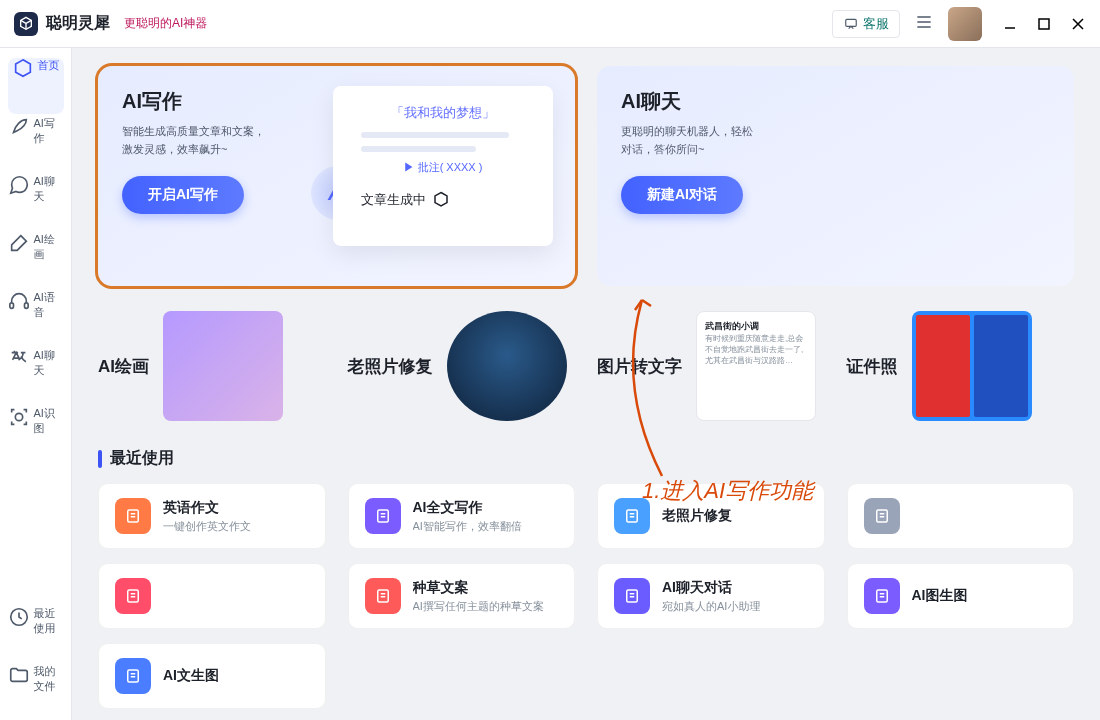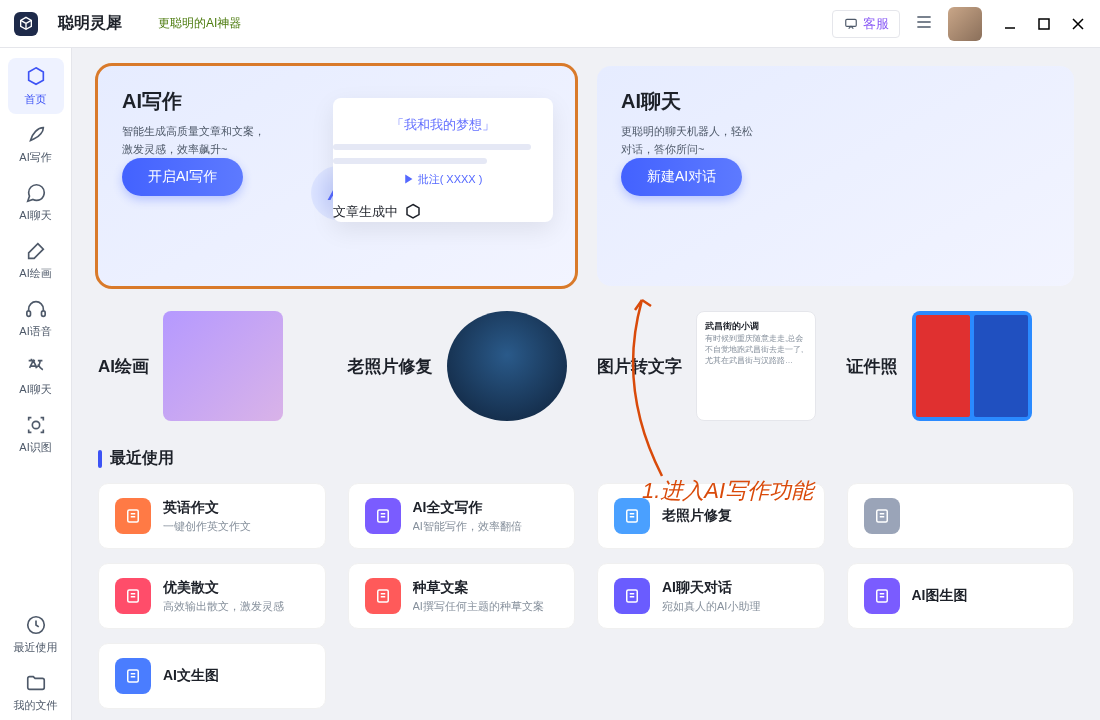--- a/index.html
+++ b/index.html
@@ -1,52 +1,52 @@
 <!DOCTYPE html>
 <html><head>
 <meta charset="utf-8">
 <style>
 * { margin: 0; padding: 0; box-sizing: border-box; }
 body { font-family: "Microsoft YaHei", "PingFang SC", sans-serif; background: #f0f1f5; width: 1100px; height: 720px; overflow: hidden; position: relative; }
 
 
 .titlebar { height: 48px; background: #fff; border-bottom: 1px solid #e5e6eb; display: flex; align-items: center; padding: 0 14px; }
-.logo-box { display: flex; align-items: center; gap: 20px; }
+.logo-box { display: flex; align-items: center; gap: 8px; }
 .logo-icon { width: 24px; height: 24px; background: #1e2a4a; border-radius: 6px; display: flex; align-items: center; justify-content: center; }
 .logo-icon svg { stroke: #fff; }
 .app-name { font-weight: 700; font-size: 16px; color: #1d2129; }
-.app-sub { font-size: 12px; color: #4d7c0f; margin-left: 16px; }
+.app-sub { font-size: 12px; color: #be185d; margin-left: 6px; }
 .titlebar-right { margin-left: auto; display: flex; align-items: center; gap: 14px; }
-.kefu { display: flex; align-items: center; gap: 4px; font-size: 13px; color: #8b5cf6; border: 1px solid #e5e6eb; border-radius: 4px; padding: 4px 10px; cursor: pointer; }
+.kefu { display: flex; align-items: center; gap: 4px; font-size: 13px; color: #0f766e; border: 1px solid #e5e6eb; border-radius: 4px; padding: 4px 10px; cursor: pointer; }
 .menu-icon { cursor: pointer; color: #4e5969; }
 .avatar { width: 34px; height: 34px; border-radius: 6px; background: linear-gradient(135deg,#c9a688,#8a6f5a); cursor: pointer; }
 .win-btns { display: flex; gap: 18px; margin-left: 6px; }
 .win-btn { width: 16px; height: 16px; cursor: pointer; color: #1d2129; display: flex; align-items: center; justify-content: center; font-size: 18px; }
 
 
 .layout { display: flex; height: calc(100% - 48px); }
 
 
 .sidebar { width: 72px; background: #fff; border-right: 1px solid #e5e6eb; display: flex; flex-direction: column; align-items: center; padding-top: 10px; gap: 2px; }
-.nav-item { width: 56px; height: 56px; border-radius: 8px; display: flex; flex-direction: column; align-items: center; justify-content: center; gap: 4px; cursor: pointer; color: #4e5969; font-size: 11px; }
+.nav-item { width: 56px; height: 56px; border-radius: 8px; display: flex; flex-direction: row; justify-content: center; gap: 4px; cursor: pointer; color: #4e5969; font-size: 11px; }
 .nav-item.active { background: #eef2ff; color: #3d53f5; }
 .nav-item .ni-icon { width: 22px; height: 22px; display: flex; align-items: center; justify-content: center; }
 .sidebar-spacer { flex: 1; }
 
 
 .main { flex: 1; overflow-y: auto; padding: 18px 26px; position: relative; }
 
 
 .hero-row { display: flex; gap: 22px; margin-bottom: 20px; }
 .hero-card { flex: 1; background: linear-gradient(150deg,#e6ecff 0%,#f2f4ff 100%); border-radius: 14px; padding: 22px 24px; position: relative; height: 220px; }
 .hero-card.highlighted { outline: 3px solid #d97a2a; outline-offset: 0; }
 .hero-title { font-size: 20px; font-weight: 700; color: #1d2129; margin-bottom: 8px; }
 .hero-desc { font-size: 11px; color: #4e5969; line-height: 1.6; max-width: 200px; }
-.hero-btn { background: linear-gradient(90deg,#4362ff,#5d7aff); color: #fff; border: none; border-radius: 999px; padding: 10px 26px; font-size: 14px; font-weight: 400; cursor: pointer; box-shadow: 0 4px 10px rgba(67,98,255,.3); }
-.hero-mock { position: absolute; right: 22px; top: 32px; width: 220px; height: 124px; background: #fff; border-radius: 8px; box-shadow: 0 8px 24px rgba(0,0,0,.08); padding: 18px 0; font-size: 12px; color: #4e5969; }
+.hero-btn { margin-top: 18px; background: linear-gradient(90deg,#4362ff,#5d7aff); color: #fff; border: none; border-radius: 999px; padding: 10px 26px; font-size: 14px; font-weight: 700; cursor: pointer; box-shadow: 0 4px 10px rgba(67,98,255,.3); }
+.hero-mock { position: absolute; right: 22px; top: 20px; width: 220px; height: 160px; background: #fff; border-radius: 8px; box-shadow: 0 8px 24px rgba(0,0,0,.08); padding: 18px 28px; font-size: 12px; color: #4e5969; }
 .hero-mock .mock-title { text-align: center; color: #6470ff; font-size: 13px; margin-bottom: 10px; }
 .hero-mock .mock-line { background: #e5e8f5; height: 6px; border-radius: 3px; margin: 8px 0; }
 .hero-mock .mock-note { font-size: 11px; color: #5468ff; margin-top: 8px; }
 .hero-mock .mock-status { display: flex; align-items: center; gap: 6px; margin-top: 16px; font-size: 13px; color: #1d2129; }
 .ai-badge { position: absolute; right: 210px; top: 100px; width: 54px; height: 54px; border-radius: 50%; background: radial-gradient(circle,#c4cfff,#e6ecff); display: flex; align-items: center; justify-content: center; color: #5468ff; font-weight: 700; font-style: italic; font-size: 20px; }
 
 .hero-chat { position: absolute; right: 22px; top: 28px; width: 220px; height: 160px; background: #fff; border-radius: 8px; box-shadow: 0 8px 24px rgba(0,0,0,.08); padding: 16px 14px; font-size: 12px; border: 1px dashed #c2c8e8; }
 .chat-line1 { background: #e5e8f5; height: 10px; border-radius: 3px; margin: 6px 0; }
 .chat-bubble { background: #f5f7ff; border-radius: 6px; padding: 6px 10px; font-size: 12px; color: #1d2129; margin-top: 8px; }
 .chat-fab { position: absolute; right: -8px; top: 70px; width: 36px; height: 36px; border-radius: 10px; background: #5468ff; display: flex; align-items: center; justify-content: center; color: #fff; }
@@ -312,24 +312,20 @@
             </svg>
           </div>
         </div>
         <div class="recent-card">
           <div class="rc-icon" style="background:#ff4d6a">
             <svg width="18" height="18" viewBox="0 0 24 24" fill="none" stroke="#fff" stroke-width="2">
               <rect x="5" y="4" width="14" height="16" rx="2"></rect>
               <path d="M9 9h6M9 13h6"></path>
             </svg>
           </div>
-  <div class="rc-text">
-            <div class="rc-title">优美散文</div>
-            <div class="rc-sub">高效输出散文，激发灵感</div>
-          </div>
         </div>
         <div class="recent-card">
           <div class="rc-icon" style="background:#ff5a5a">
             <svg width="18" height="18" viewBox="0 0 24 24" fill="none" stroke="#fff" stroke-width="2">
               <rect x="5" y="4" width="14" height="16" rx="2"></rect>
               <path d="M9 9h6M9 13h6"></path>
             </svg>
           </div>
   <div class="rc-text">
             <div class="rc-title">种草文案</div>

